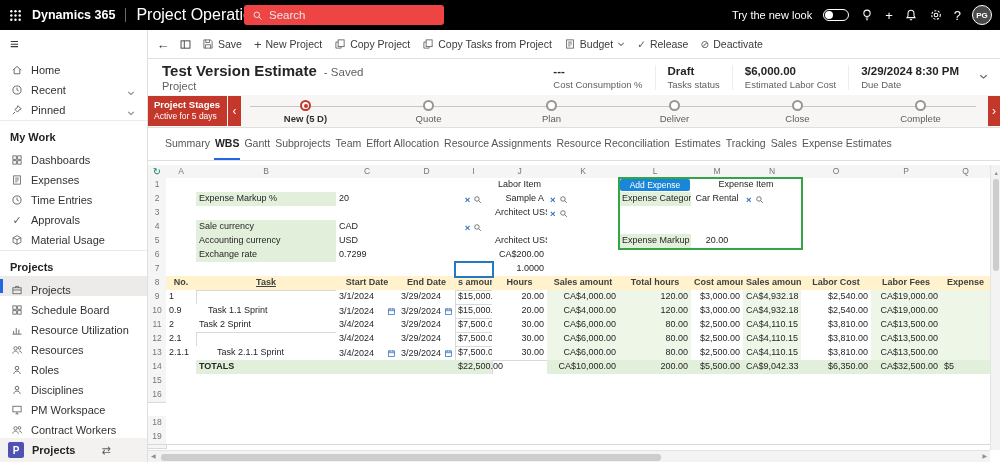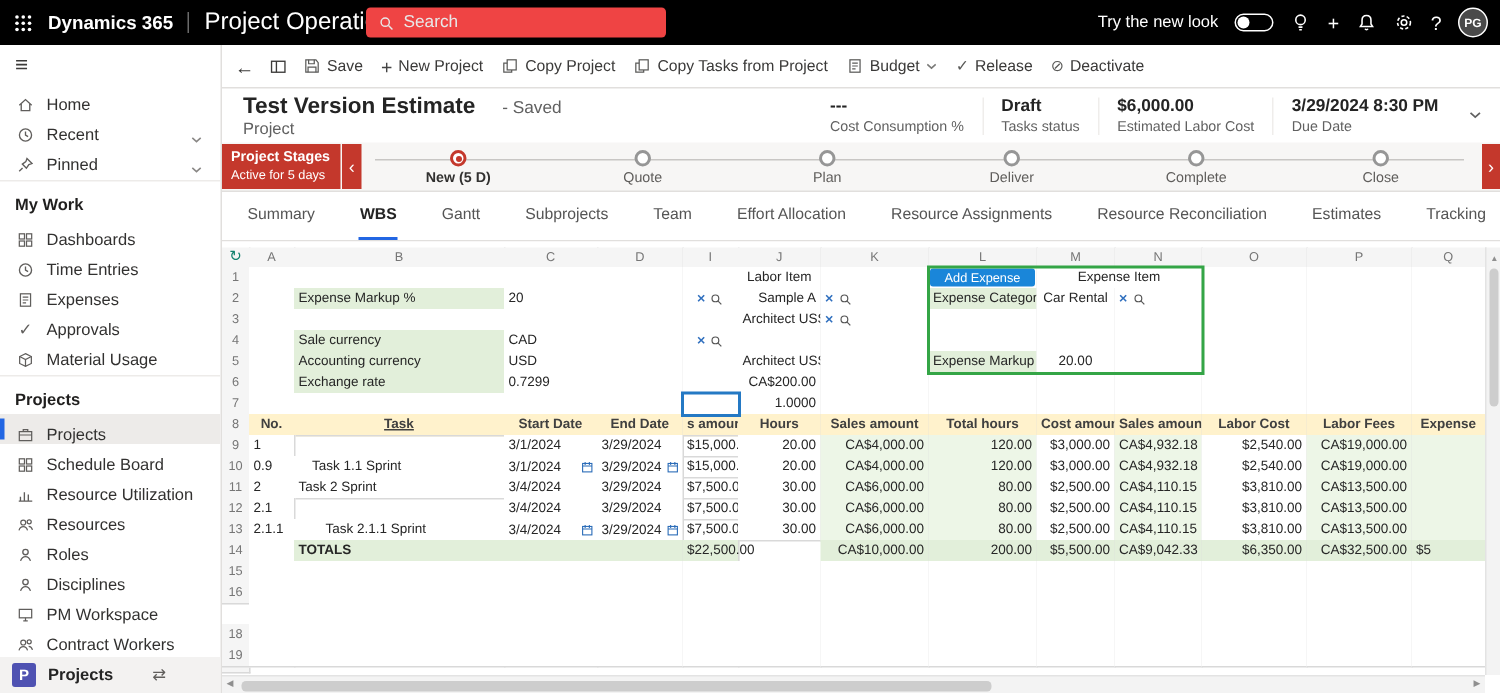--- a/index.html
+++ b/index.html
@@ -59,21 +59,21 @@
   .cmd-ic svg{width:13px;height:13px}
   #cmd-items{display:flex;align-items:center;height:100%}
   .cmd-item{display:inline-flex;align-items:center;gap:4px;padding:0 6px;height:100%;cursor:pointer;flex:0 0 auto}
   .cmd-item .ic{color:#5a5a58}
   .cmd-item .ic-plus{font-size:13px;color:#444}
   .cmd-item .chev svg{width:8px;height:5px}
   .cmd-item .chev{color:#7a7a78}
 
   
   .rec-header{height:36px;display:flex;align-items:center;padding:0 12px 0 14px}
-  .rh-titlerow{display:flex;align-items:baseline;gap:18px}
+  .rh-titlerow{display:flex;align-items:baseline;gap:7px}
   .rh-title{font-size:15px;font-weight:bold;color:#242424;white-space:nowrap}
   .rh-saved{font-size:11.5px;color:#616161;white-space:nowrap}
   .rh-sub{font-size:11px;color:#616161;margin-top:1px}
   .rh-stats{margin-left:auto;display:flex;align-items:center}
   .stat{padding:0 12px;border-left:1px solid #efedeb;text-align:left}
   .stat:first-child{border-left:none}
   .stat-v{font-size:11.5px;font-weight:bold;color:#242424;white-space:nowrap}
   .stat-l{font-size:9.5px;color:#616161;margin-top:2px;white-space:nowrap}
   .rh-chev{margin-left:8px;color:#616161;cursor:pointer}
   .rh-chev svg{width:9px;height:6px}
@@ -90,21 +90,21 @@
   .stage{flex:1;display:flex;flex-direction:column;align-items:center;padding-top:4px;cursor:pointer;position:relative}
   .dot{width:11px;height:11px;border:2px solid #969696;border-radius:50%;background:#fff;position:relative;z-index:2}
   .stage.active .dot{border-color:var(--red,#c4382c)}
   .stage.active .dot::after{content:"";position:absolute;inset:1.5px;border-radius:50%;background:var(--red,#c4382c)}
   .stage-label{font-size:9.5px;color:#5f5d5b;margin-top:2px;white-space:nowrap}
   .stage.active .stage-label{color:#323130;font-weight:bold}
   .bpf-next{position:absolute;right:0;top:1px;bottom:1px;width:12px;background:var(--red,#c4382c);color:#fff;
     font-size:12px;display:flex;align-items:center;justify-content:center;cursor:pointer}
 
   
-  .tabsbar{height:33px;border-bottom:1px solid #e1dfdd;display:flex;align-items:flex-end;gap:28px;
+  .tabsbar{height:33px;border-bottom:1px solid #e1dfdd;display:flex;align-items:flex-end;gap:3px;
     padding:0 0 0 16px;overflow:hidden}
   .tab{font-size:10.5px;color:#555;padding:0 1px 9px;cursor:pointer;white-space:nowrap;border-bottom:2px solid transparent}
   .tab.active{color:#242424;font-weight:bold;border-bottom-color:var(--accent,#2266e3)}
 
   
   .gridwrap{position:relative;flex:1;min-height:0;background:#fff;overflow:hidden}
   #grid{position:absolute;left:0;top:4px}
   .cell{position:absolute;border-right:1px solid #d9d9d9;border-bottom:1px solid #d9d9d9;background:#fff;
     font-size:9px;line-height:13px;color:#262626;padding:0 3px;white-space:nowrap;overflow:hidden}
   .cell.hd{background:#f5f5f5;color:#767676;text-align:center;font-size:8.5px;padding:0 1px}
@@ -268,38 +268,38 @@
                 <rect x="2.5" y="8.9" width="4.6" height="4.6"></rect>
                 <rect x="8.9" y="8.9" width="4.6" height="4.6"></rect>
               </g>
             </svg>
           </span>
           <span>Dashboards</span>
         </div>
         <div class="sb-item">
           <span class="ic">
             <svg viewBox="0 0 16 16">
+              <g fill="none" stroke="currentColor" stroke-width="1.1">
+                <rect x="3.5" y="2.5" width="9" height="11"></rect>
+                <path d="M5.5 5.5h5M5.5 8h5M5.5 10.5h3"></path>
+              </g>
+            </svg>
+          </span>
+          <span>Expenses</span>
+        </div>
+        <div class="sb-item">
+          <span class="ic">
+            <svg viewBox="0 0 16 16">
               <g fill="none" stroke="currentColor" stroke-width="1.2">
                 <circle cx="8" cy="8" r="5.4"></circle>
                 <path d="M8 4.8V8l2.3 1.4"></path>
               </g>
             </svg>
           </span>
           <span>Time Entries</span>
-        </div>
-        <div class="sb-item">
-          <span class="ic">
-            <svg viewBox="0 0 16 16">
-              <g fill="none" stroke="currentColor" stroke-width="1.1">
-                <rect x="3.5" y="2.5" width="9" height="11"></rect>
-                <path d="M5.5 5.5h5M5.5 8h5M5.5 10.5h3"></path>
-              </g>
-            </svg>
-          </span>
-          <span>Expenses</span>
         </div>
         <div class="sb-item">
           <span class="ic">✓</span>
           <span>Approvals</span>
         </div>
         <div class="sb-item">
           <span class="ic">
             <svg viewBox="0 0 16 16">
               <g fill="none" stroke="currentColor" stroke-width="1.1">
                 <path d="M8 2.3l5.2 2.6v6.2L8 13.7 2.8 11.1V4.9z"></path>
@@ -543,25 +543,25 @@
           <div class="stage">
             <span class="dot"></span>
             <span class="stage-label">Plan</span>
           </div>
           <div class="stage">
             <span class="dot"></span>
             <span class="stage-label">Deliver</span>
           </div>
           <div class="stage">
             <span class="dot"></span>
-            <span class="stage-label">Complete</span>
+            <span class="stage-label">Close</span>
           </div>
           <div class="stage">
             <span class="dot"></span>
-            <span class="stage-label">Close</span>
+            <span class="stage-label">Complete</span>
           </div>
         </div>
       <div class="bpf-next">›</div>
     </div>
 
     <div class="tabsbar" id="tabs">
         <div class="tab">Summary</div>
         <div class="tab active">WBS</div>
         <div class="tab">Gantt</div>
         <div class="tab">Subprojects</div>

